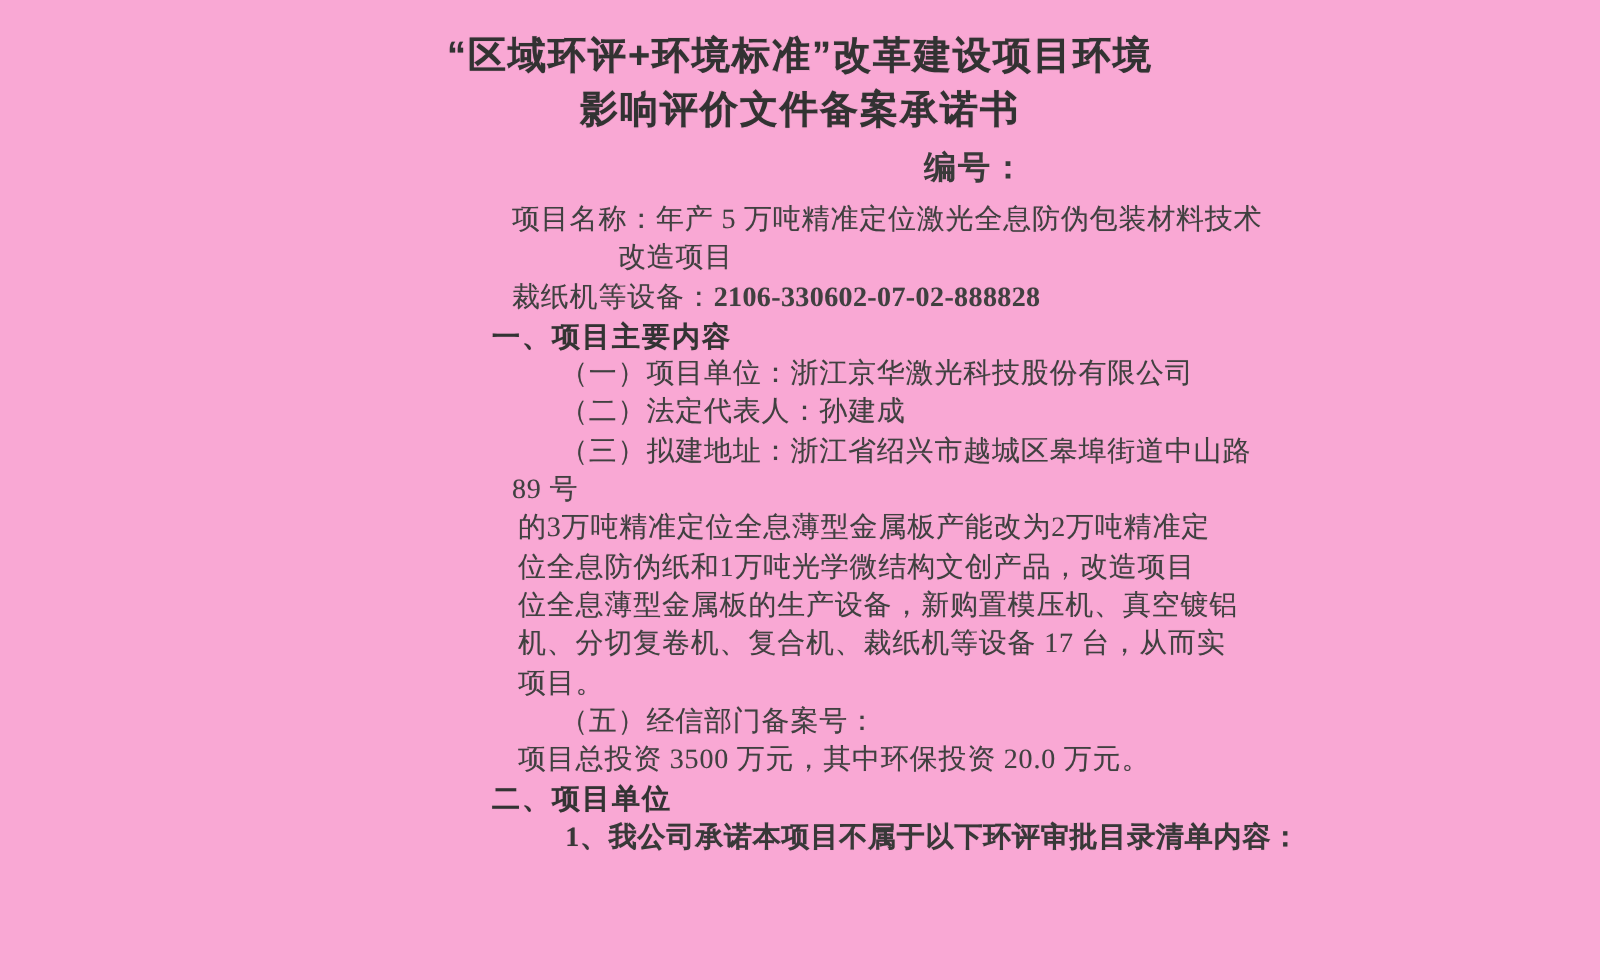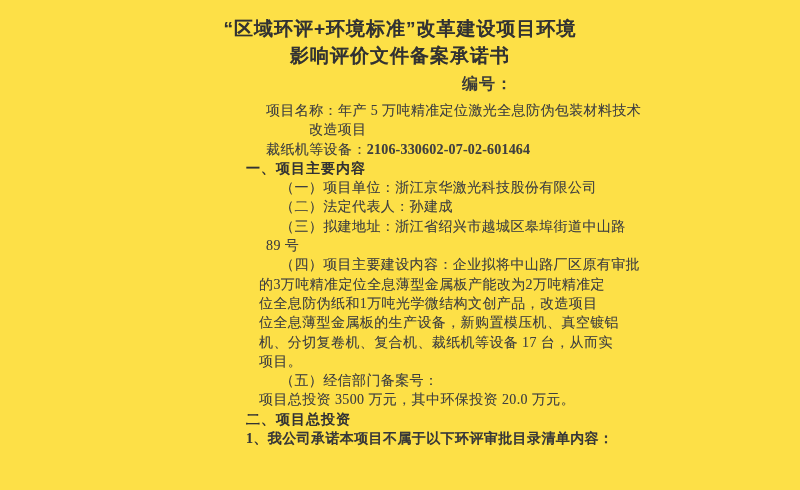--- a/index.html
+++ b/index.html
@@ -10,21 +10,21 @@
   body {
     width: 800px;
     height: 490px;
     position: relative;
     overflow: hidden;
     font-family: "Liberation Serif", "DejaVu Serif", serif;
   }
   .page {
     position: absolute;
     inset: 0;
-    background: #fde047;
+    background: #f9a8d4;
     color: #3e3e3e;
     text-decoration: underline;
   }
   .doc-title {
     position: absolute;
     left: 90px;
     right: 90px;
     top: 15px;
     text-align: center;
     font-family: "Liberation Sans", "DejaVu Sans", sans-serif;
@@ -52,33 +52,34 @@
     font-size: 14px;
     letter-spacing: 0.4px;
     color: #404040;
     text-shadow: 0 0 0.4px rgba(70,70,70,0.35);
   }
   .line {
     height: 19.3px;
     line-height: 19.3px;
     white-space: nowrap;
   }
-  .lbl   { margin-left: 20px; }   
+  .lbl   { margin-left: 10px; }   
   .sub   { margin-left: 34px; }  
   .cont  { margin-left: 13px; }  
   .wrap2 { margin-left: 63px; }  
   .heading {
     font-family: "Liberation Sans", "DejaVu Sans", sans-serif;
     font-weight: 700;
     color: #333333;
     letter-spacing: 1px;
   }
   .strongline {
     font-weight: 700;
     color: #383838;
+    text-align: right;
   }
   .num {
     font-weight: 700;
     letter-spacing: 0.2px;
   }
 </style>
 </head>
 <body>
 
 <div class="page">
@@ -86,31 +87,30 @@
   <div class="doc-title">
     <div>“区域环评+环境标准”改革建设项目环境</div>
     <div>影响评价文件备案承诺书</div>
   </div>
 
   <div class="serial">编号：</div>
 
   <div class="content">
     <div class="line lbl">项目名称：年产 5 万吨精准定位激光全息防伪包装材料技术</div>
     <div class="line wrap2">改造项目</div>
-    <div class="line lbl"><span>裁纸机等设备：</span><span class="num">2106-330602-07-02-601464</span></div>
+    <div class="line lbl"><span>裁纸机等设备：</span><span class="num">2106-330602-07-02-888828</span></div>
     <div class="line heading">一、项目主要内容</div>
     <div class="line sub">（一）项目单位：浙江京华激光科技股份有限公司</div>
     <div class="line sub">（二）法定代表人：孙建成</div>
     <div class="line sub">（三）拟建地址：浙江省绍兴市越城区皋埠街道中山路</div>
     <div class="line lbl">89 号</div>
-    <div class="line sub">（四）项目主要建设内容：企业拟将中山路厂区原有审批</div>
     <div class="line cont">的3万吨精准定位全息薄型金属板产能改为2万吨精准定</div>
     <div class="line cont">位全息防伪纸和1万吨光学微结构文创产品，改造项目</div>
     <div class="line cont">位全息薄型金属板的生产设备，新购置模压机、真空镀铝</div>
     <div class="line cont">机、分切复卷机、复合机、裁纸机等设备 17 台，从而实</div>
     <div class="line cont">项目。</div>
     <div class="line sub">（五）经信部门备案号：</div>
     <div class="line cont">项目总投资 3500 万元，其中环保投资 20.0 万元。</div>
-    <div class="line heading">二、项目总投资</div>
+    <div class="line heading">二、项目单位</div>
     <div class="line strongline">1、我公司承诺本项目不属于以下环评审批目录清单内容：</div>
   </div>
 
 </div>
 
 </body></html>

